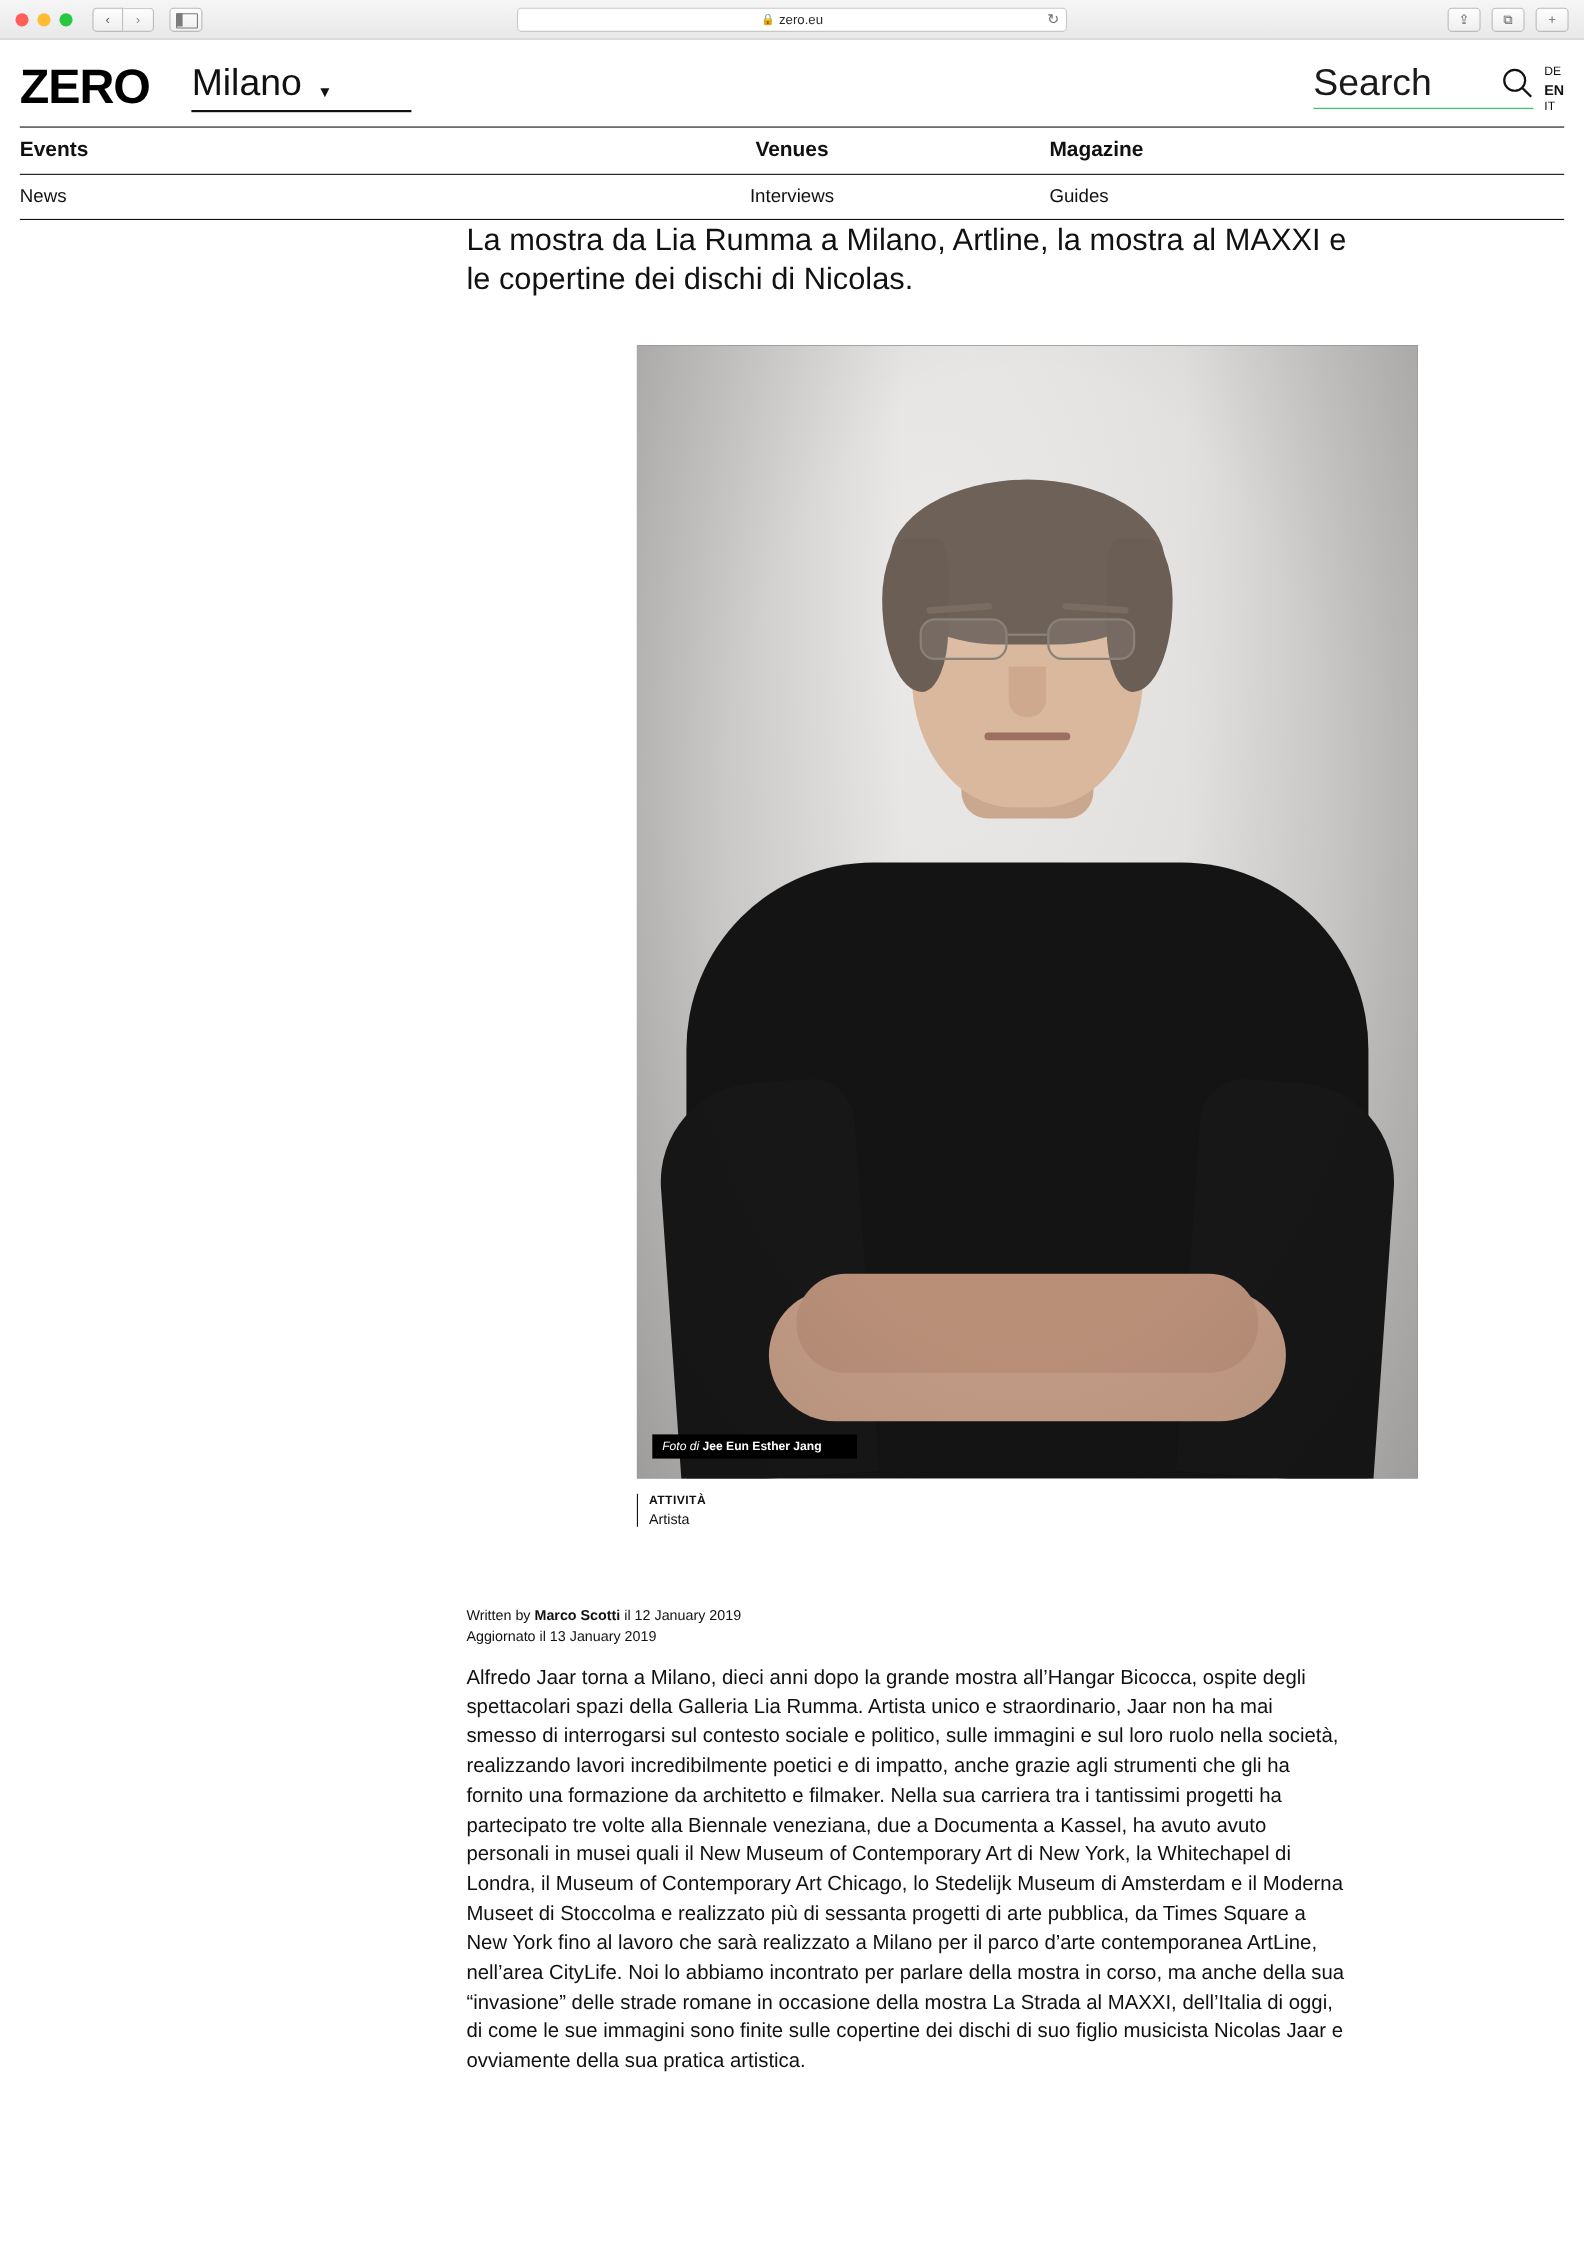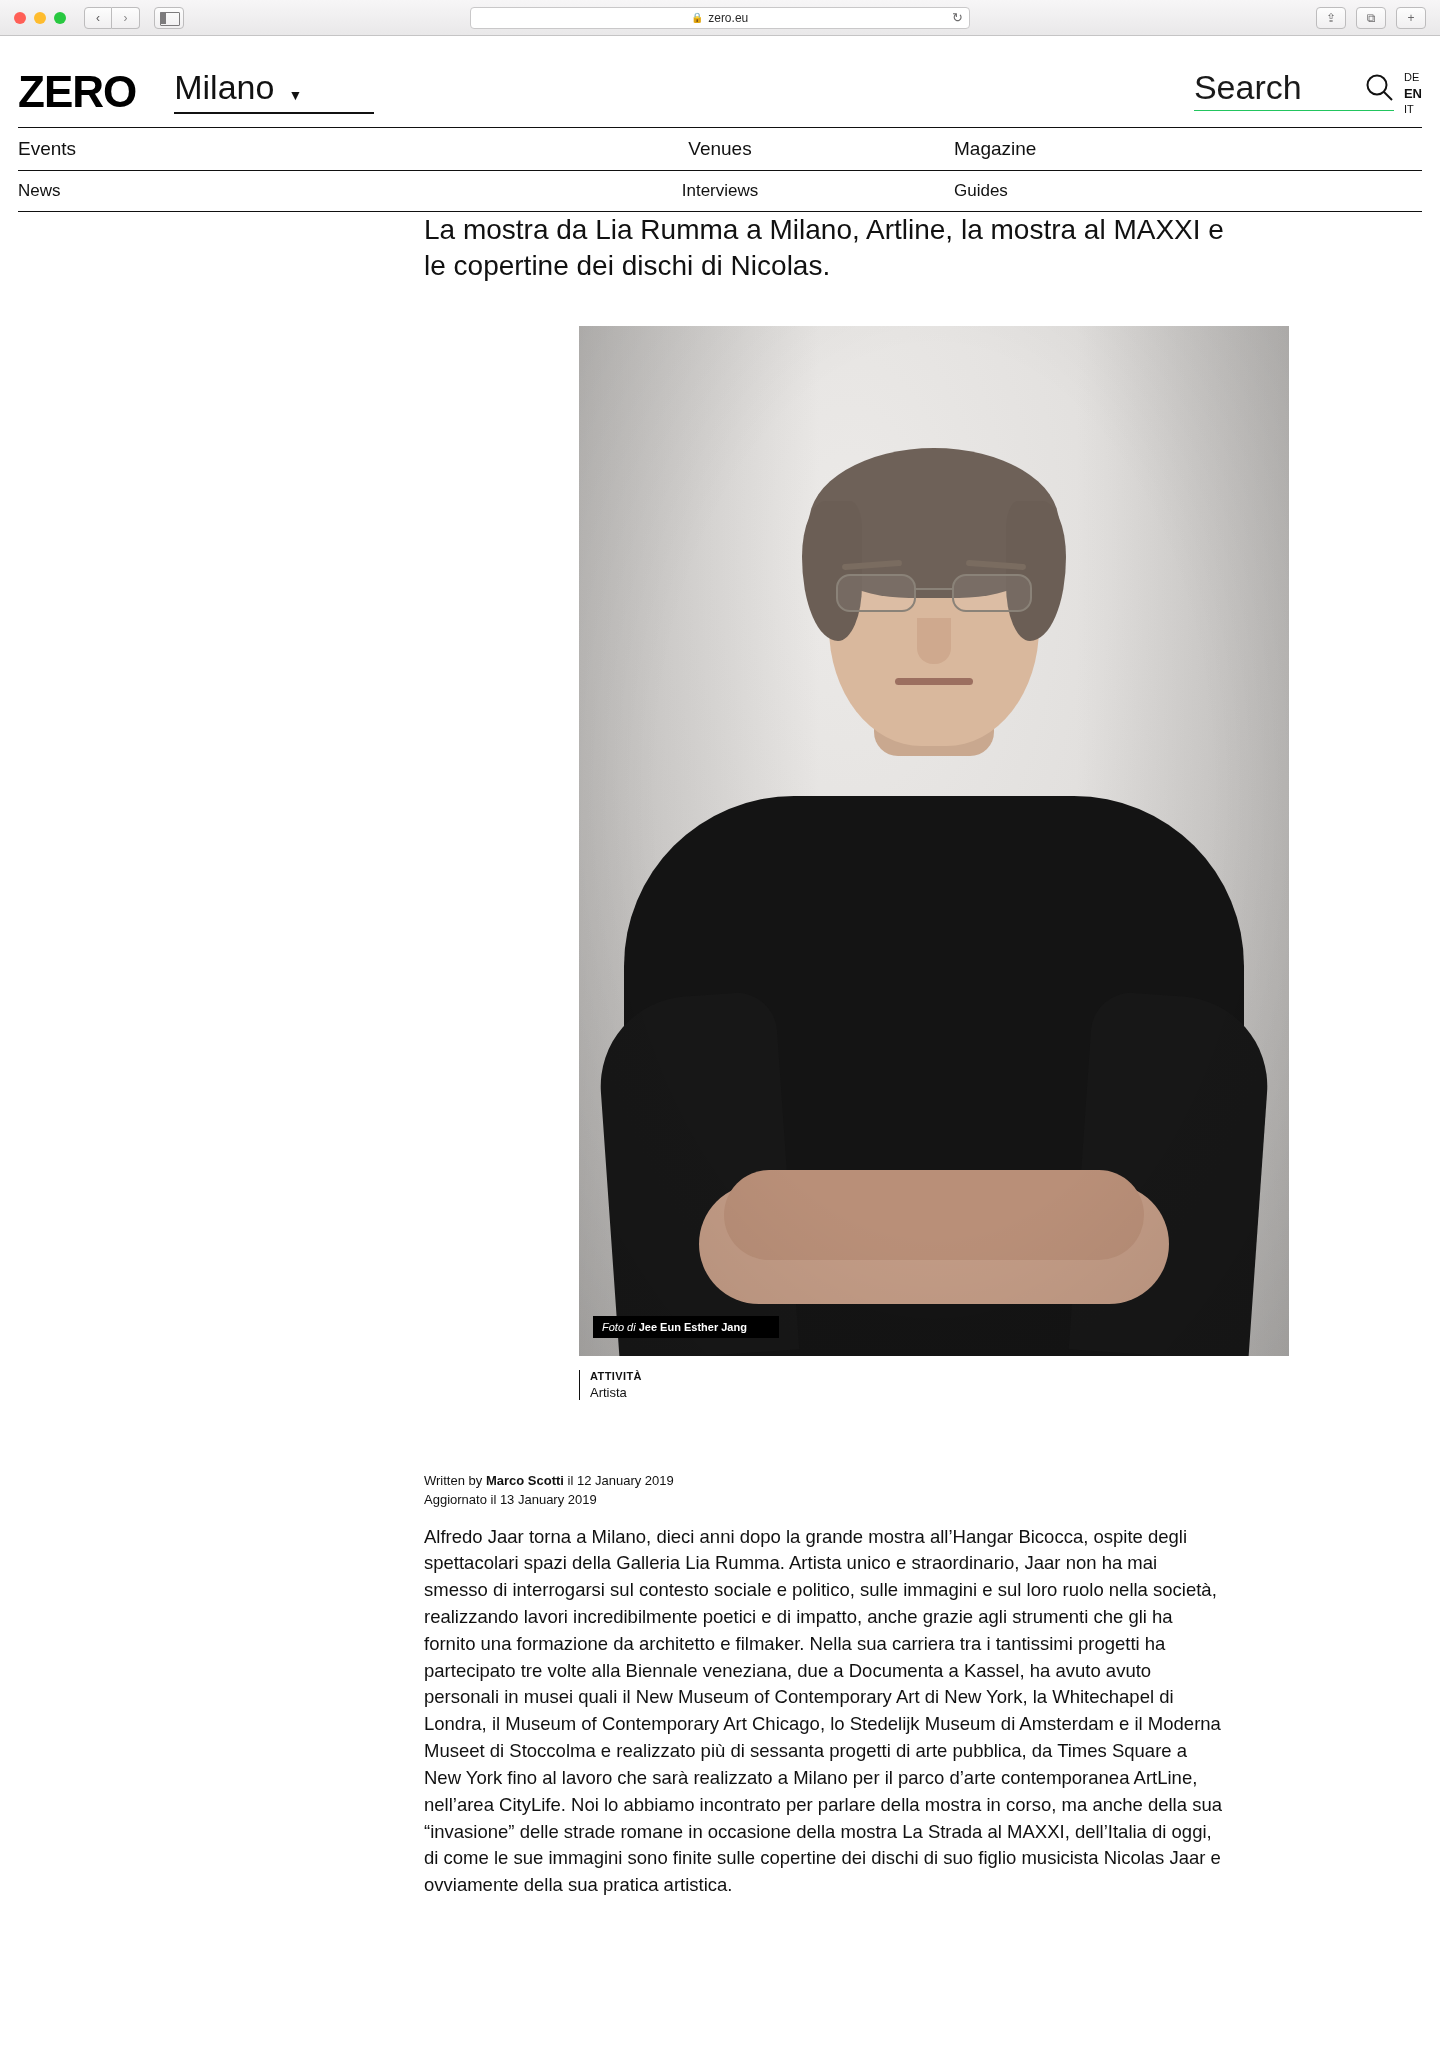--- a/index.html
+++ b/index.html
@@ -82,21 +82,21 @@
     background: linear-gradient(#fdfdfd, #f0eff0);
     font-size: 12px; color: #6a696a;
     display: flex; align-items: center; justify-content: center;
   }
   .rb.a { border-radius: 4px; }
   .rb.b { border-radius: 4px; margin-left: 10px; }
   .rb.c { border-radius: 4px; margin-left: 10px; }
 
   
   .site {
-    padding: 12px 18px;
+    padding: 0 18px;
   }
   .masthead {
     display: flex; align-items: flex-start;
     padding: 22px 0 10px 0;
     position: relative;
   }
   .logo {
     font-family: "Liberation Sans", sans-serif;
     font-weight: bold;
     font-size: 44px;
@@ -135,21 +135,21 @@
   .lang {
     font-size: 11px; line-height: 1.35; color: #111; text-align: left;
   }
   .lang .active { font-weight: bold; font-size: 13px; }
 
   .primary-nav, .secondary-nav {
     display: flex; justify-content: space-between; align-items: center;
     border-top: 1px solid #111;
     padding: 10px 0;
   }
-  .primary-nav { font-weight: normal; font-size: 19px; }
+  .primary-nav { font-weight: bold; font-size: 19px; }
   .secondary-nav { font-size: 17px; border-bottom: 1px solid #111; }
   .nav-left { text-align: left; flex: 1; }
   .nav-center { text-align: center; flex: 1; }
   .nav-right { text-align: left; flex: 1; }
 
   
   .article {
     width: 1012px;
     margin: 0 auto;
     padding-left: 210px;

